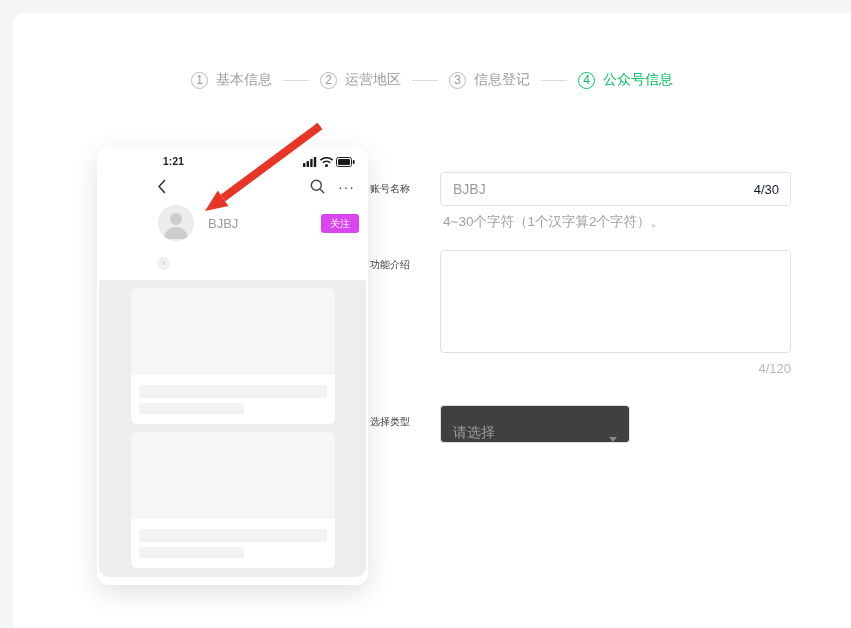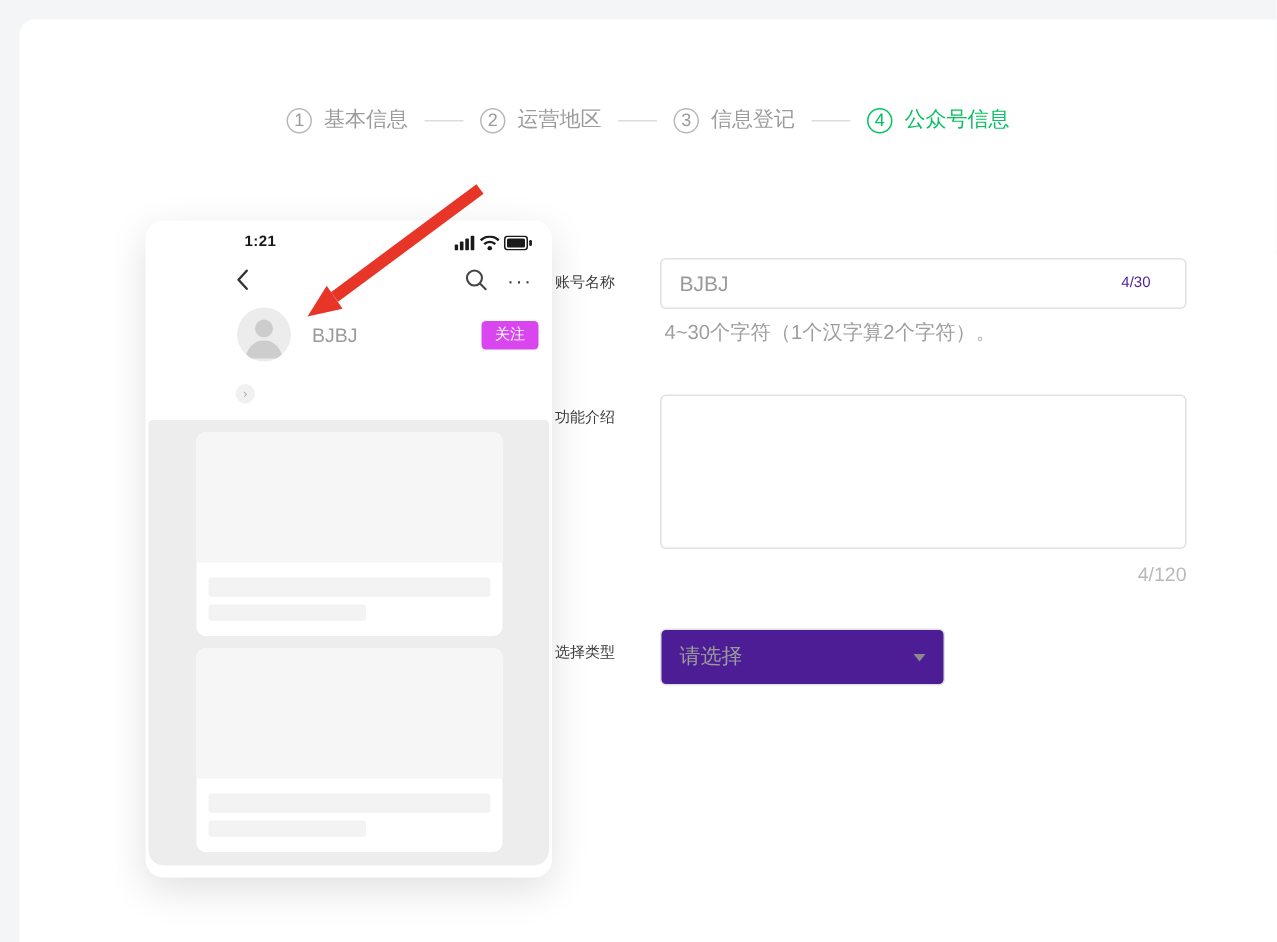--- a/index.html
+++ b/index.html
@@ -85,38 +85,38 @@
   .lbl-mid { line-height:34px; }
   .lbl-top { padding-top:8px; }
   .input-wrap { flex:1; position:relative; }
   .text-input {
     width:100%; height:34px; box-sizing:border-box;
     border:1px solid #e1e1e1; border-radius:4px;
     padding:0 52px 0 12px; font-size:14px; color:#9b9b9b; outline:none;
     font-family:inherit; background:#fff;
   }
   .input-counter {
-    position:absolute; right:24px; top:50%; transform:translateY(-50%);
-    font-size:10px; color:#4c1d95;
+    position:absolute; right:12px; top:50%; transform:translateY(-50%);
+    font-size:13px; color:#0f172a;
   }
   .hint { margin-top:7px; padding-left:73px; font-size:13.5px; color:#9e9e9e; }
-  .row-intro { margin-top:32px; }
+  .row-intro { margin-top:19px; }
   .intro-area {
     width:100%; height:103px; box-sizing:border-box; resize:none;
     border:1px solid #e1e1e1; border-radius:4px;
     padding:8px 12px; font-size:14px; color:#555; outline:none;
     font-family:inherit; background:#fff;
   }
   .area-counter { text-align:right; margin-top:4px; font-size:13px; color:#b9b9b9; }
   .hint2 { margin-top:9px; }
   .row-region { margin-top:29px; }
   .select-box {
     width:190px; height:38px; box-sizing:border-box;
-    border:1px solid #e1e1e1; border-radius:4px; background:#4c1d95;
-    display:flex; align-items:center; justify-content:space-between;
+    border:1px solid #e1e1e1; border-radius:4px; background:#404040;
+    display:flex; align-items:flex-end; justify-content:space-between;
     padding:0 12px; cursor:pointer;
   }
   .select-value { font-size:14px; color:#9b9b9b; }
   .caret-down {
     width:0; height:0; border-left:4.5px solid transparent;
     border-right:4.5px solid transparent; border-top:5.5px solid #8a8a8a;
   }
 </style>
 </head>
 <body>

